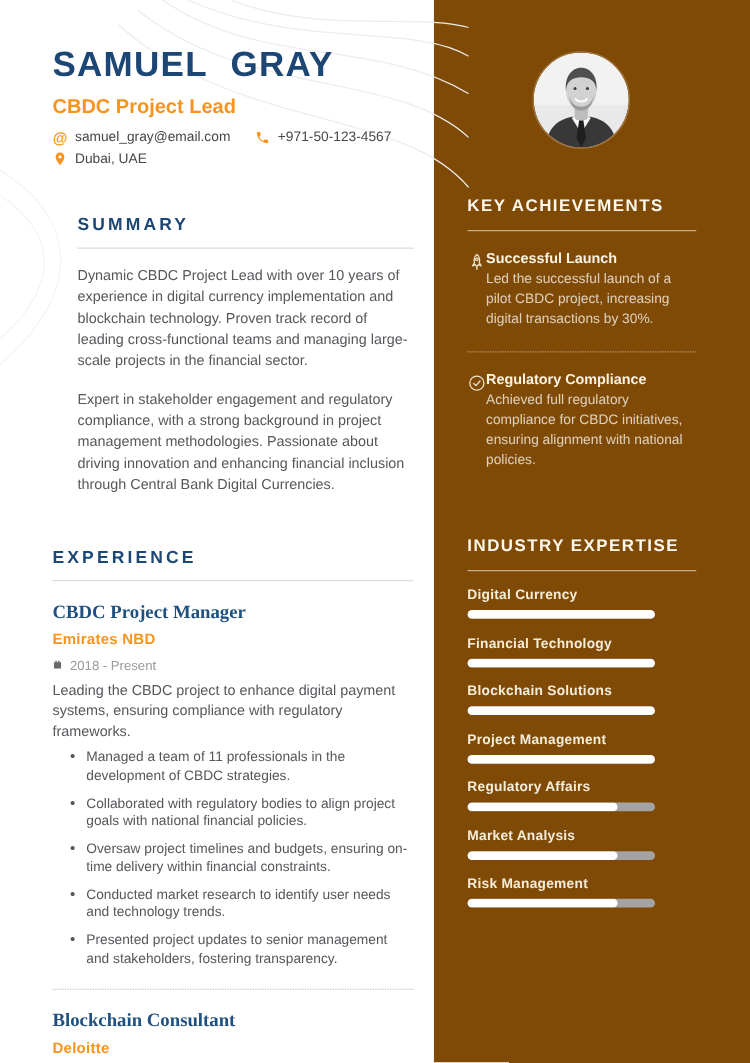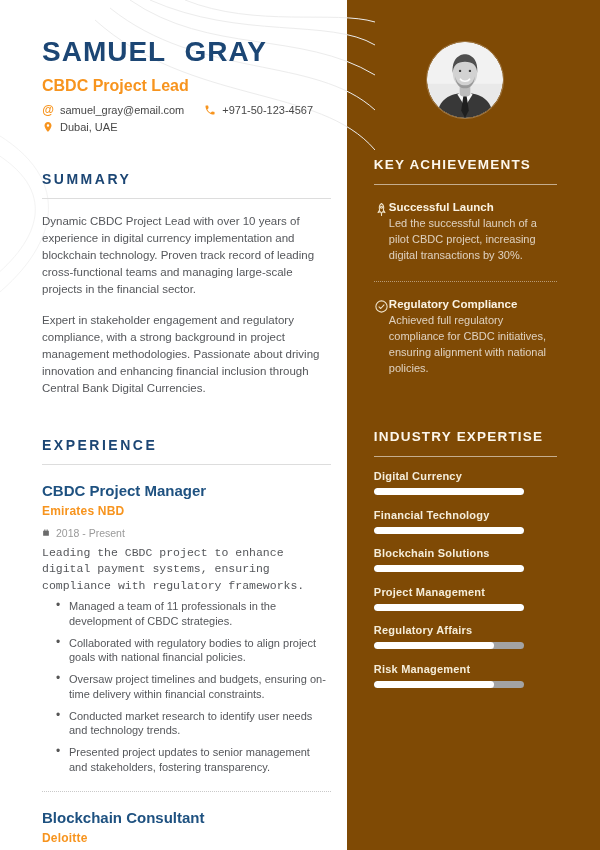--- a/index.html
+++ b/index.html
@@ -39,29 +39,29 @@
   .contact{margin-top:9px;position:relative;font-size:11px;color:#474747;}
   .contact-row{display:flex;gap:20px;margin-bottom:5px;align-items:center;}
   .contact-item{display:flex;align-items:center;gap:6px;}
   .c-icon{width:12px;height:12px;display:inline-flex;align-items:center;justify-content:center;flex:0 0 12px;}
   .at-glyph{color:var(--accent);font-size:12px;font-weight:bold;line-height:1;}
 
   section{position:relative;}
   .sec-head{
     font-size:14px;font-weight:bold;color:var(--navy);letter-spacing:2.5px;
   }
-  .summary-sec{margin-top:38px;}
+  .summary-sec{margin-top:38px;margin-left:20px;}
   .rule{border-top:1px solid #ddd;margin-top:11px;}
   .para{margin-top:14px;font-size:11.5px;line-height:1.48;color:var(--body-text);}
 
   .experience-sec{margin-top:40px;}
-  .job-title-h{font-size:15px;font-weight:bold;color:var(--job-blue);margin-top:17px;}
+  .job-title-h{font-size:15px;font-weight:bold;color:var(--job-blue);margin-top:17px;font-family:Liberation Serif, serif;}
   .company{font-size:12px;font-weight:bold;color:var(--accent);margin-top:5px;letter-spacing:.2px;}
   .date-row{display:flex;align-items:center;gap:6px;margin-top:9px;font-size:10.5px;color:var(--muted);}
-  .lead{margin-top:6px;font-size:11.5px;line-height:1.42;color:var(--body-text);font-family:Liberation Mono, monospace;}
+  .lead{margin-top:6px;font-size:11.5px;line-height:1.42;color:var(--body-text);}
   ul.bullets{list-style:none;margin-top:5px;padding-left:14px;}
   ul.bullets li{
     position:relative;padding-left:13px;
     font-size:11px;line-height:1.32;color:var(--body-text);
     margin-bottom:7.5px;
   }
   ul.bullets li::before{
     content:"•";position:absolute;left:0;top:-1px;color:#555;font-size:12px;
   }
   .dotted{border-top:1px dotted #c9c9c9;margin:17px 0 0 0;}
@@ -286,20 +286,26 @@
           <div class="skill-fill" style="width: 100%;"></div>
         </div>
     </div>
     <div class="skill">
       <div class="skill-label">Regulatory Affairs</div>
       <div class="skill-bar">
           <div class="skill-fill" style="width: 80%;"></div>
         </div>
     </div>
     <div class="skill">
+      <div class="skill-label">Market Analysis</div>
+      <div class="skill-bar">
+          <div class="skill-fill" style="width: 80%;"></div>
+        </div>
+    </div>
+    <div class="skill">
       <div class="skill-label">Risk Management</div>
       <div class="skill-bar">
           <div class="skill-fill" style="width: 80%;"></div>
         </div>
     </div>
 
   </aside>
 </div>
 
 </body></html>

